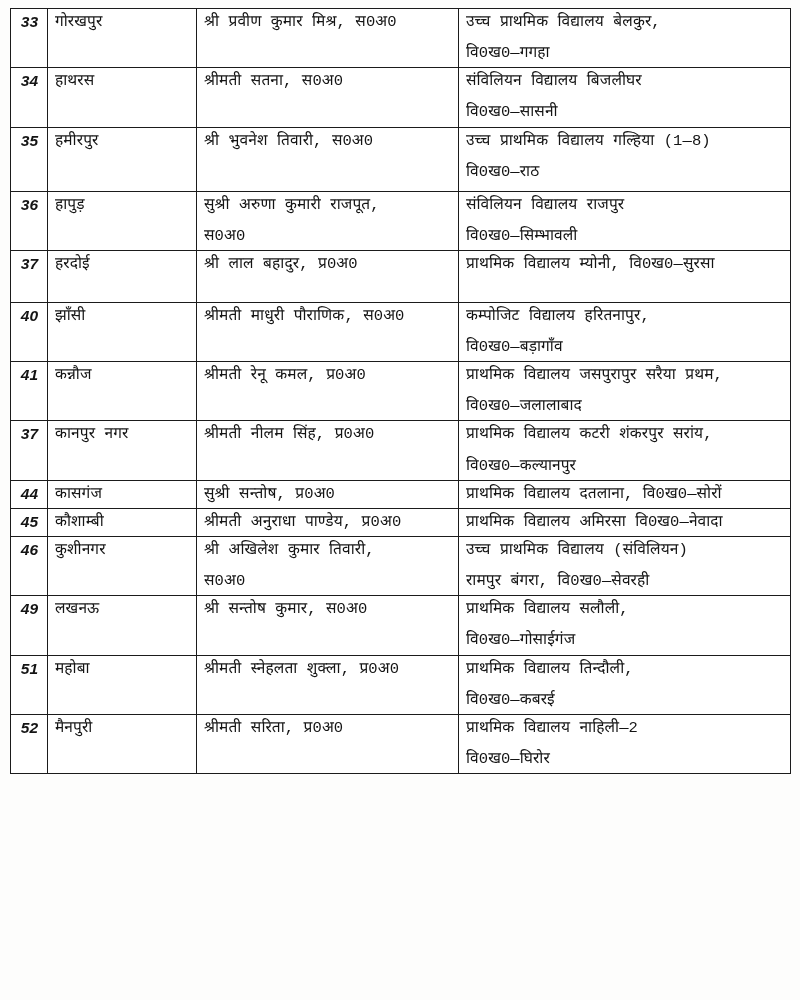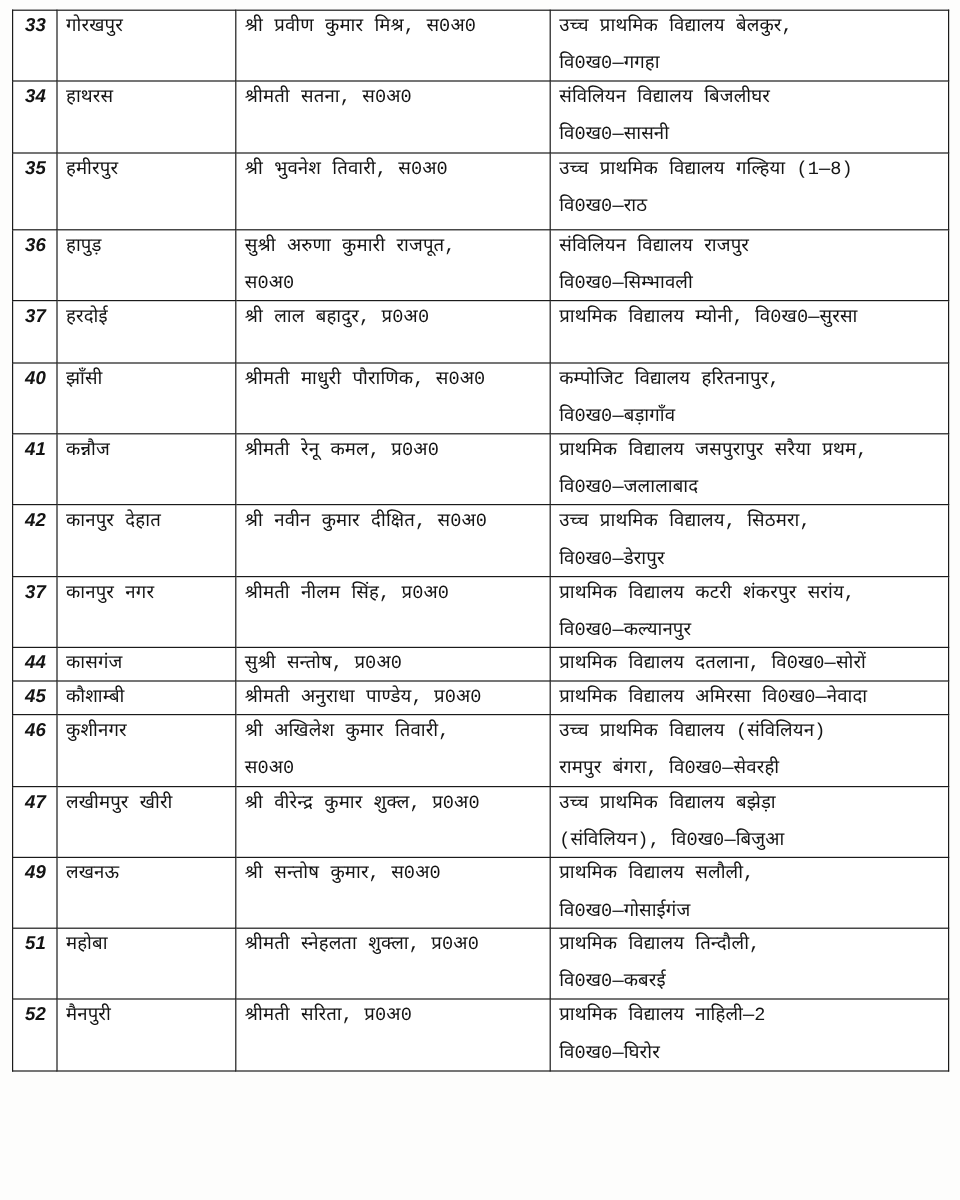--- a/index.html
+++ b/index.html
@@ -163,31 +163,20 @@
             <td class="dist">कन्नौज</td>
             <td class="off">
               <span class="ln">श्रीमती रेनू कमल, प्र0अ0</span>
             </td>
             <td class="sch">
               <span class="ln">प्राथमिक विद्यालय जसपुरापुर सरैया प्रथम,</span>
               <span class="ln">वि0ख0—जलालाबाद</span>
             </td>
           </tr>
           <tr class="h2">
-            <td class="sl">42</td>
-            <td class="dist">कानपुर देहात</td>
-            <td class="off">
-              <span class="ln">श्री नवीन कुमार दीक्षित, स0अ0</span>
-            </td>
-            <td class="sch">
-              <span class="ln">उच्च प्राथमिक विद्यालय, सिठमरा,</span>
-              <span class="ln">वि0ख0—डेरापुर</span>
-            </td>
-          </tr>
-          <tr class="h2">
             <td class="sl">37</td>
             <td class="dist">कानपुर नगर</td>
             <td class="off">
               <span class="ln">श्रीमती नीलम सिंह, प्र0अ0</span>
             </td>
             <td class="sch">
               <span class="ln">प्राथमिक विद्यालय कटरी शंकरपुर सरांय,</span>
               <span class="ln">वि0ख0—कल्यानपुर</span>
             </td>
           </tr>
@@ -214,31 +203,20 @@
           <tr class="h2">
             <td class="sl">46</td>
             <td class="dist">कुशीनगर</td>
             <td class="off">
               <span class="ln">श्री अखिलेश कुमार तिवारी,</span>
               <span class="ln">स0अ0</span>
             </td>
             <td class="sch">
               <span class="ln">उच्च प्राथमिक विद्यालय (संविलियन)</span>
               <span class="ln">रामपुर बंगरा, वि0ख0—सेवरही</span>
-            </td>
-          </tr>
-          <tr class="h2">
-            <td class="sl">47</td>
-            <td class="dist">लखीमपुर खीरी</td>
-            <td class="off">
-              <span class="ln">श्री वीरेन्द्र कुमार शुक्ल, प्र0अ0</span>
-            </td>
-            <td class="sch">
-              <span class="ln">उच्च प्राथमिक विद्यालय बझेड़ा</span>
-              <span class="ln">(संविलियन),   वि0ख0—बिजुआ</span>
             </td>
           </tr>
           <tr class="h2">
             <td class="sl">49</td>
             <td class="dist">लखनऊ</td>
             <td class="off">
               <span class="ln">श्री सन्तोष कुमार, स0अ0</span>
             </td>
             <td class="sch">
               <span class="ln">प्राथमिक विद्यालय सलौली,</span>

